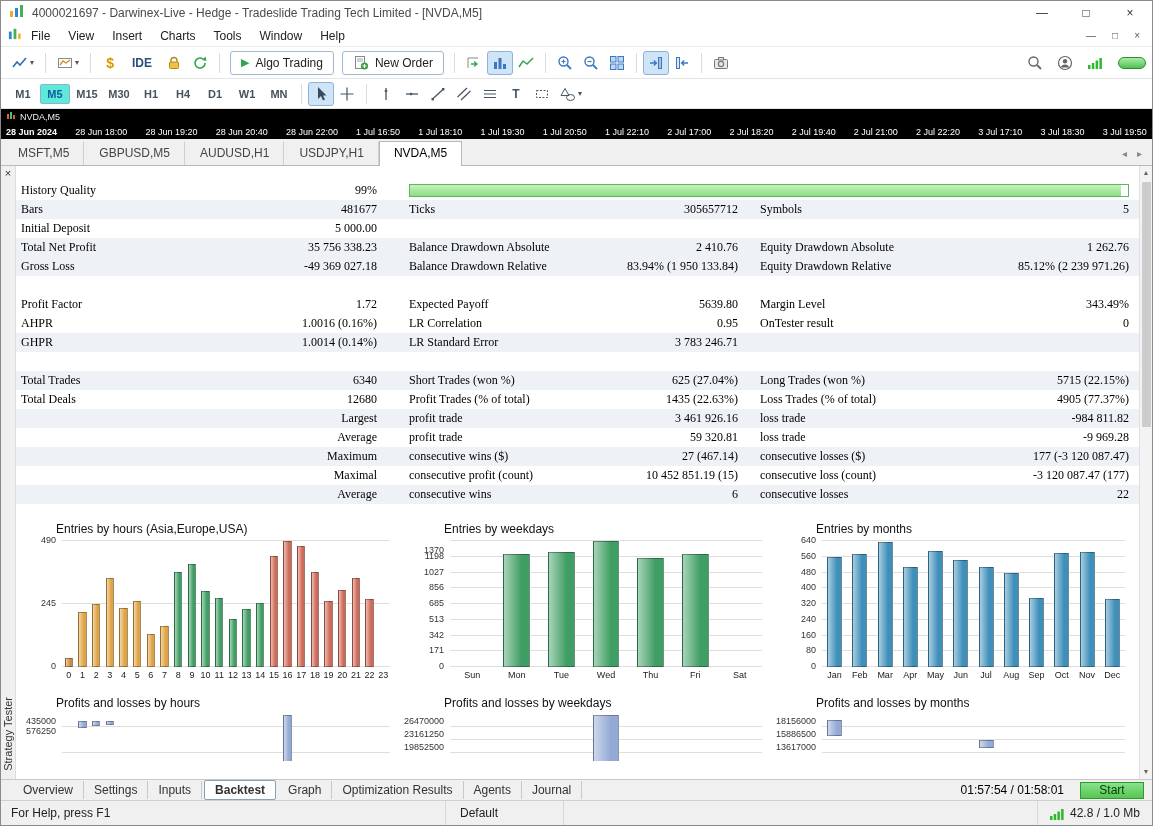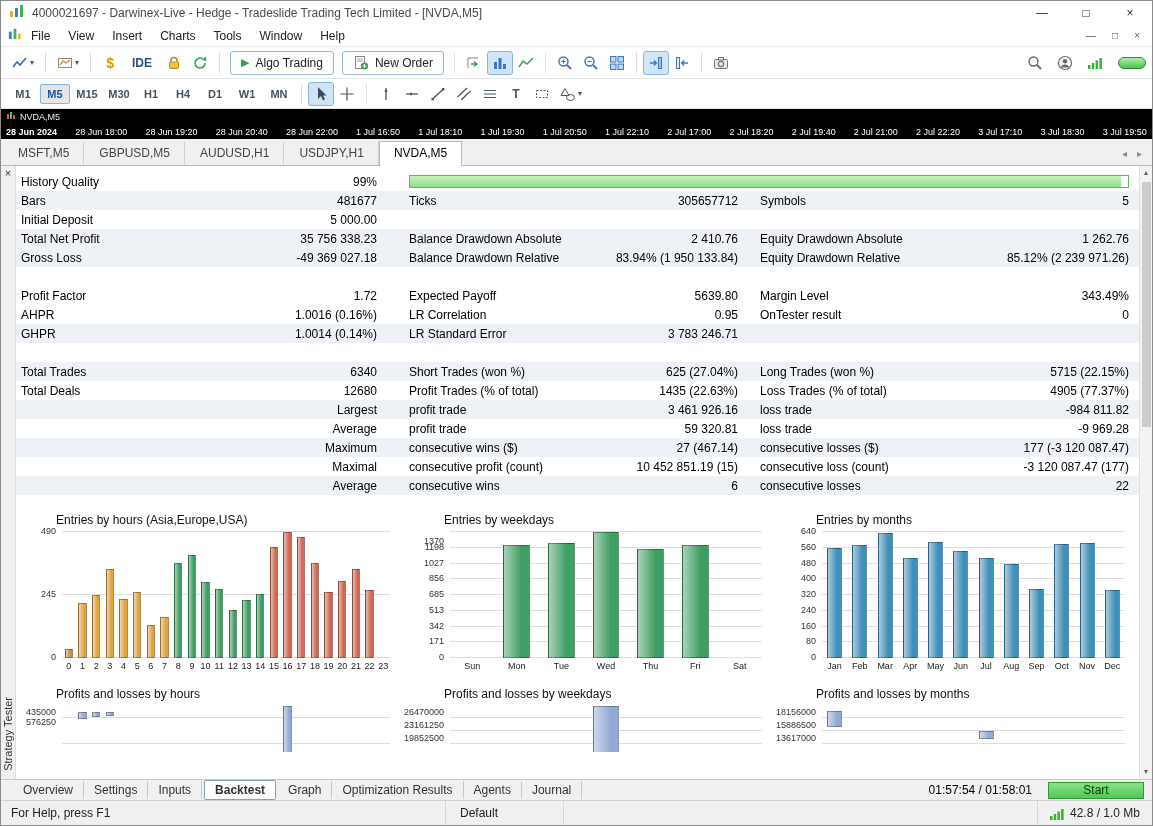--- a/index.html
+++ b/index.html
@@ -30,21 +30,21 @@
   .drop { font-size:8px; color:#555; margin-left:2px; }
   .dollar { color:#d79b00; font-weight:700; font-size:14px; }
   .ide { font-size:12px; font-weight:700; color:#2a4f7a; padding:0 8px; }
   .label-btn { border:1px solid #9db8d2; border-radius:3px; padding:0 10px; height:24px; display:flex; gap:6px; align-items:center; font-size:12px; color:#222; margin:0 4px; background:#fff; }
   .play { color:#2ea44f; font-size:11px; }
   .tb-right { margin-left:auto; display:flex; align-items:center; gap:4px; }
   .battery { width:28px; height:12px; border:1px solid #2a8f2a; border-radius:6px; background:linear-gradient(#a9eca9,#4fc24f); margin-left:4px; }
 
   .tf-group { display:flex; }
   .tf-btn { width:30px; height:20px; display:flex; align-items:center; justify-content:center; font-size:11px; font-weight:700; color:#44525f; border-radius:2px; border:1px solid transparent; margin:0 1px; }
-  .tf-btn.active { background:#e5e5e5; border-color:#84b4dd; color:#0d5ba8; }
+  .tf-btn.active { background:#5eead4; border-color:#84b4dd; color:#0d5ba8; }
   .ttool { font-size:12px; font-weight:700; color:#445566; }
 
   
   .chart-strip { height:30px; flex:0 0 auto; background:#000; color:#fff; display:flex; flex-direction:column; justify-content:space-between; padding:2px 5px; }
   .strip-top { display:flex; align-items:center; gap:4px; font-size:9px; color:#eee; }
   .strip-times { display:flex; justify-content:space-between; font-size:9px; color:#fff; white-space:nowrap; }
   .strip-times span:first-child { font-weight:700; }
 
   
   .chart-tabs { height:27px; flex:0 0 auto; background:#f0f0f0; display:flex; align-items:flex-end; border-bottom:1px solid #b9b9b9; padding-left:2px; }
@@ -53,21 +53,21 @@
   .ctab.active { background:#fff; border-color:#b9b9b9; margin-bottom:-1px; padding-bottom:6px; color:#000; }
   .tab-arrows { margin-left:auto; display:flex; gap:10px; padding:0 10px 6px; color:#888; font-size:10px; }
 
   
   .tester { flex:1 1 auto; min-height:0; display:flex; background:#fff; }
   .tester-strip { width:15px; flex:0 0 auto; background:#f0f0f0; border-right:1px solid #dddddd; display:flex; flex-direction:column; align-items:center; padding:2px 0 8px; }
   .tester-close { font-size:11px; color:#333; line-height:11px; }
   .tester-vlabel { margin-top:auto; display:inline-block; writing-mode:vertical-rl; transform:rotate(180deg); font-size:11px; color:#333; }
   .tester-main { flex:1 1 auto; position:relative; overflow:hidden; }
 
-  .stats { padding-top:6px; }
+  .stats { padding-top:15px;font-family:Liberation Serif, serif; }
   .srow { height:19px; display:flex; align-items:center; font-size:12px; color:#000; padding-left:5px; }
   .srow.shade { background:#eef2f7; }
   .cl1 { width:168px; } .cv1 { width:188px; text-align:right; }
   .cl2 { width:218px; padding-left:32px; } .cv2 { width:143px; text-align:right; }
   .cl3 { width:198px; padding-left:22px; } .cv3 { flex:1; text-align:right; padding-right:10px; }
   .progress-wrap { flex:1; margin:0 10px 0 32px; height:13px; border:1px solid #5cb85c; background:#fff; }
   .progress-fill { height:100%; background:linear-gradient(#c6f2bd,#8ede85); }
 
   .charts-row { display:flex; margin-top:18px; }
   .charts-row.row2 { margin-top:16px; }
@@ -87,21 +87,21 @@
   .varrow { font-size:7px; color:#666; line-height:8px; }
   .vthumb { width:9px; height:245px; background:#cdcdcd; margin-top:5px; }
   .varrow.down { margin-top:auto; }
 
   
   .bottom-tabs { height:22px; flex:0 0 auto; background:#f0f0f0; border-top:1px solid #c9c9c9; border-bottom:1px solid #d0d0d0; display:flex; align-items:center; padding-left:12px; }
   .btabs { display:flex; align-items:center; }
   .btab { font-size:12px; color:#333; padding:2px 10px; border-right:1px solid #c9c9c9; }
   .btab.active { background:#fff; border:1px solid #8aa0b8; font-weight:700; margin:0 2px; border-radius:2px; }
   .timer { margin-left:auto; font-size:12px; color:#000; }
-  .start-btn { width:96px; height:17px; margin:0 8px 0 16px; background:linear-gradient(#8ae28a,#55c655); border:1px solid #2f9b2f; display:flex; align-items:center; justify-content:center; font-size:12px; color:#063c06; }
+  .start-btn { width:64px; height:17px; margin:0 8px 0 16px; background:linear-gradient(#8ae28a,#55c655); border:1px solid #2f9b2f; display:flex; align-items:center; justify-content:center; font-size:12px; color:#063c06; }
 
   
   .statusbar { height:24px; flex:0 0 auto; background:#f0f0f0; display:flex; align-items:center; font-size:12px; color:#222; }
   .sb1 { width:444px; padding-left:10px; }
   .sb2 { width:118px; padding-left:14px; border-left:1px solid #d8d8d8; height:100%; display:flex; align-items:center; }
   .sb-spacer { flex:1; border-left:1px solid #d8d8d8; height:100%; }
   .sb3 { display:flex; align-items:center; gap:6px; padding:0 12px; border-left:1px solid #d8d8d8; height:100%; }
 </style>
 </head>
 <body>

